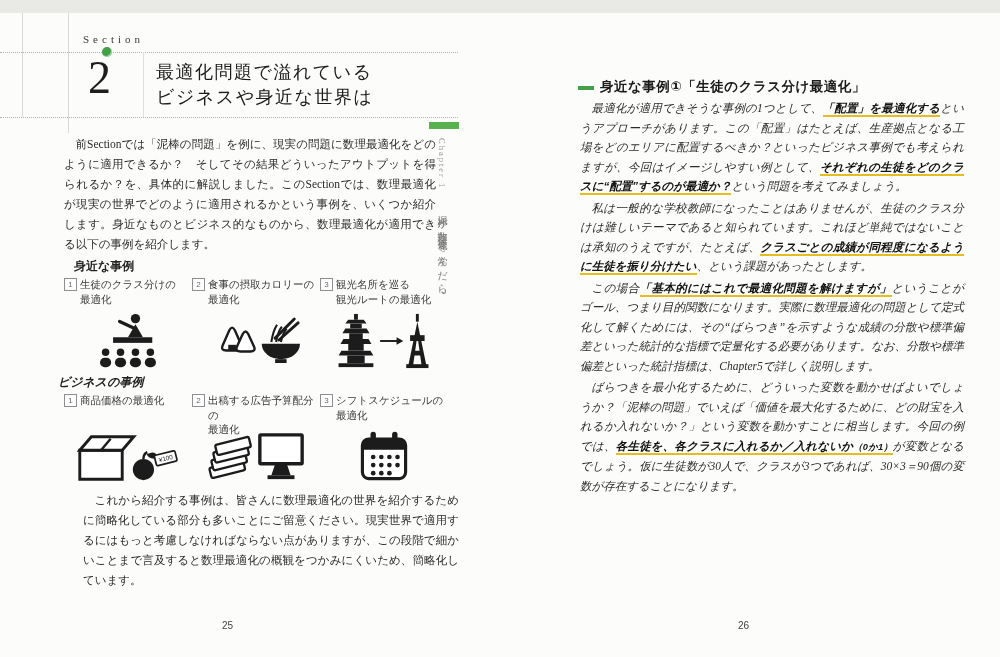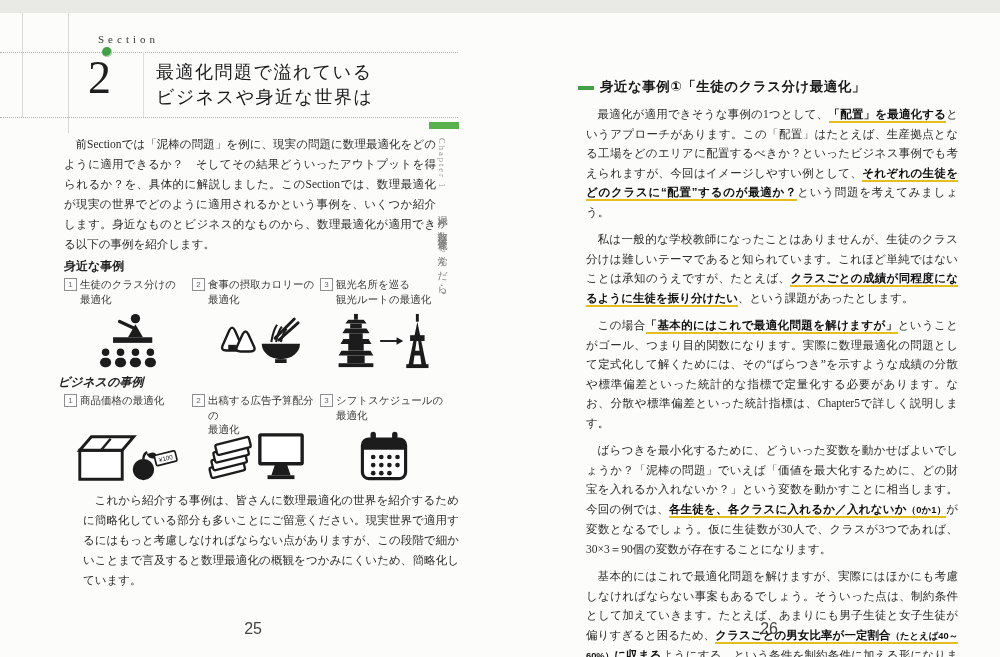--- a/index.html
+++ b/index.html
@@ -10,62 +10,62 @@
   .top-band{position:absolute;left:0;top:0;width:1000px;height:13px;background:#e9e9e5;}
   .vguide{position:absolute;width:0;border-left:1px solid #d9d9d3;}
   .vg1{left:22px;top:13px;height:104px;}
   .vg2{left:68px;top:13px;height:120px;}
   .vg3{left:143px;top:52px;height:65px;border-left:1px solid #e0e0da;}
   .dotline{position:absolute;height:0;border-top:1px dotted #b3b3ac;}
   .dl-a{left:0;top:52px;width:458px;}
   .dl-b{left:0;top:117px;width:458px;}
 
   
-  .section-label{position:absolute;left:83px;top:33px;font-size:11px;letter-spacing:4px;color:#3a3a3a;margin-left:15px;}
+  .section-label{position:absolute;left:83px;top:33px;font-size:11px;letter-spacing:4px;color:#3a3a3a;}
   .section-dot{position:absolute;left:102px;top:47px;width:10px;height:10px;border-radius:50%;background:#43a047;box-shadow:inset -1px -1px 0 rgba(255,255,255,.55);}
   .section-number{position:absolute;left:88px;top:52px;font-size:46px;line-height:52px;color:#1e1e1e;}
   .section-title{position:absolute;left:156px;top:60px;font-size:18px;line-height:25px;letter-spacing:1.5px;color:#1c1c1c;}
 
   
   .jp-body{font-size:11.5px;line-height:20px;color:#2b2b2b;text-align:justify;}
   .jp-body p{margin:0;text-indent:1em;}
   .intro{position:absolute;left:64px;top:134px;width:372px;}
   .note{position:absolute;left:64px;top:490px;width:376px;margin-left:19px;}
 
   .group-heading{position:absolute;font-family:"Liberation Sans","DejaVu Sans",sans-serif;font-weight:700;font-size:12px;color:#222;}
-  .gh-familiar{left:64px;top:258px;}
+  .gh-familiar{left:74px;top:258px;}
   .gh-business{left:58px;top:374px;font-style:italic;}
 
   .items-row{position:absolute;left:64px;width:392px;display:flex;}
   .row-familiar{top:277px;}
   .row-business{top:393px;}
   .item-cell{width:128px;margin-right:0;}
   .item-label{display:flex;font-family:"Liberation Sans","DejaVu Sans",sans-serif;font-size:10.5px;line-height:14.5px;color:#3a3a3a;height:30px;}
   .num-box{flex:0 0 auto;width:11px;height:11px;border:1px solid #8f8f8f;color:#6a6a6a;font-size:8px;line-height:11px;text-align:center;margin:1px 3px 0 0;background:#fff;}
   .icon-zone{height:60px;display:flex;align-items:center;justify-content:center;margin-top:4px;}
   .icon-zone svg{display:block;}
   .ic{fill:#1c1c1c;}
   .ic-stroke{fill:none;stroke:#1c1c1c;}
   .ic-white{fill:#fff;stroke:#1c1c1c;}
 
-  .pagenum{position:absolute;top:620px;width:40px;text-align:right;font-family:"Liberation Sans","DejaVu Sans",sans-serif;font-size:16px;color:#444;}
+  .pagenum{position:absolute;top:620px;width:40px;text-align:left;font-family:"Liberation Sans","DejaVu Sans",sans-serif;font-size:10px;color:#444;}
   .pn-left{left:222px;}
   .pn-right{left:738px;}
 
   
   .spine-bar{position:absolute;left:429px;top:122px;width:30px;height:7px;background:#58b14c;}
   .spine-text{position:absolute;left:433px;top:138px;height:240px;writing-mode:vertical-rl;color:#8a8a8a;}
   .ch-label{font-size:8.5px;letter-spacing:2px;color:#999;}
   .ch-title{font-size:10px;letter-spacing:2px;color:#7d7d7d;margin-inline-start:14px;}
 
   
   .r-heading-dash{position:absolute;left:578px;top:86px;width:16px;height:4px;background:#43a047;}
   .r-heading{position:absolute;left:600px;top:78px;font-family:"Liberation Sans","DejaVu Sans",sans-serif;font-weight:700;font-size:13.5px;letter-spacing:.5px;color:#1a1a1a;text-align:center;}
   .r-body{position:absolute;left:578px;top:97px;width:388px;font-size:11.5px;line-height:19.5px;}
-  .r-body p{margin:8px;}
+  .r-body p{margin:2px;font-style:italic;}
   .em{font-family:"Liberation Sans","DejaVu Sans",sans-serif;font-weight:700;color:#111;border-bottom:2.5px solid #e6bd1f;padding-bottom:1px;}
   .sm{font-size:9.3px;}
 </style>
 </head>
 <body>
 
 <div class="page">
 
   <div class="top-band"></div>
   <div class="vguide vg1"></div>
@@ -266,18 +266,17 @@
   </div>
 
   <div class="r-heading-dash"></div>
   <div class="r-heading">身近な事例①「生徒のクラス分け最適化」</div>
 
   <div class="r-body jp-body">
     <p><span>最適化が適用できそうな事例の1つとして、</span><span class="em">「配置」を最適化する</span><span>というアプローチがあります。この「配置」はたとえば、生産拠点となる工場をどのエリアに配置するべきか？といったビジネス事例でも考えられますが、今回はイメージしやすい例として、</span><span class="em">それぞれの生徒をどのクラスに“配置”するのが最適か？</span><span>という問題を考えてみましょう。</span></p>
     <p><span>私は一般的な学校教師になったことはありませんが、生徒のクラス分けは難しいテーマであると知られています。これほど単純ではないことは承知のうえですが、たとえば、</span><span class="em">クラスごとの成績が同程度になるように生徒を振り分けたい</span><span>、という課題があったとします。</span></p>
     <p><span>この場合</span><span class="em">「基本的にはこれで最適化問題を解けますが」</span><span>ということがゴール、つまり目的関数になります。実際に数理最適化の問題として定式化して解くためには、その“ばらつき”を示すような成績の分散や標準偏差といった統計的な指標で定量化する必要があります。なお、分散や標準偏差といった統計指標は、Chapter5で詳しく説明します。</span></p>
     <p><span>ばらつきを最小化するために、どういった変数を動かせばよいでしょうか？「泥棒の問題」でいえば「価値を最大化するために、どの財宝を入れるか入れないか？」という変数を動かすことに相当します。今回の例では、</span><span class="em">各生徒を、各クラスに入れるか／入れないか</span><span class="em sm">（0か1）</span><span>が変数となるでしょう。仮に生徒数が30人で、クラスが3つであれば、30×3＝90個の変数が存在することになります。</span></p>
-    <p><span>基本的にはこれで最適化問題を解けますが、実際にはほかにも考慮しなければならない事案もあるでしょう。そういった点は、制約条件として加えていきます。たとえば、あまりにも男子生徒と女子生徒が偏りすぎると困るため、</span><span class="em">クラスごとの男女比率が一定割合</span><span class="em sm">（たとえば40～60%）</span><span class="em">に収まる</span><span>ようにする、という条件を制約条件に加える形になります。</span></p>
   </div>
 
   <div class="pagenum pn-right">26</div>
 
 </div>
 
 </body></html>

